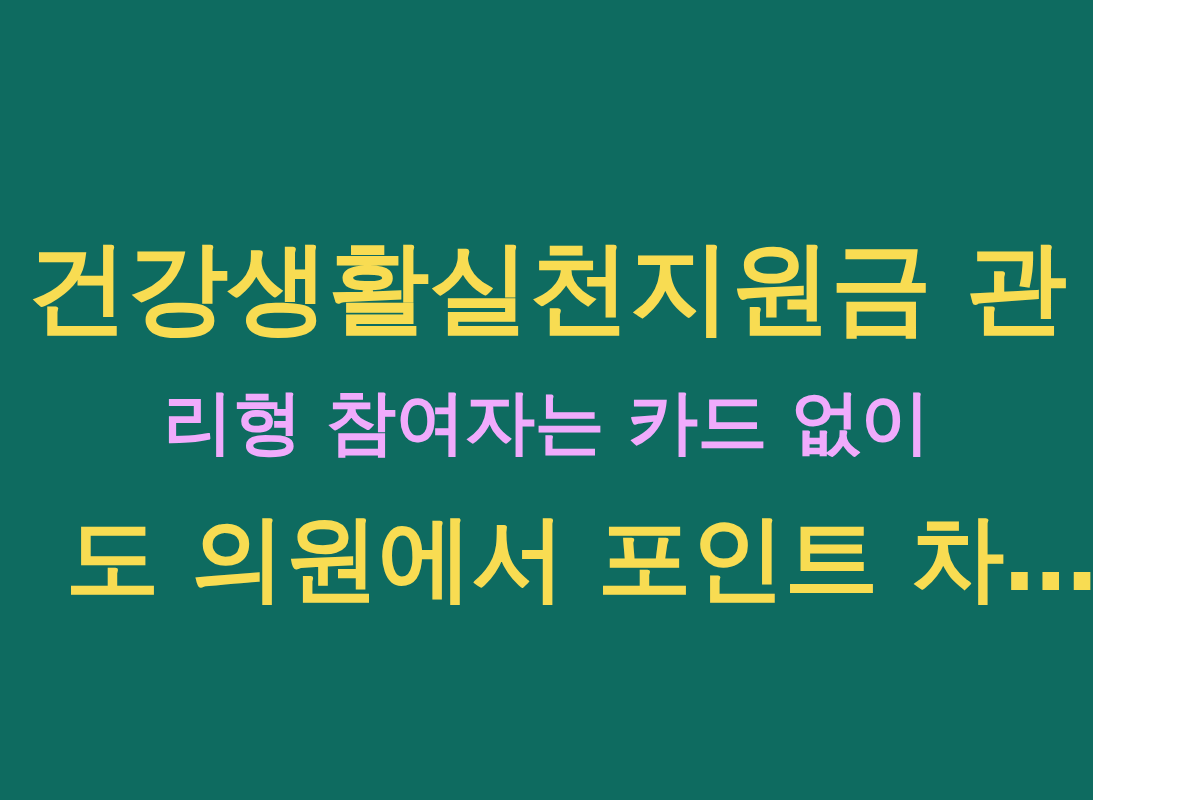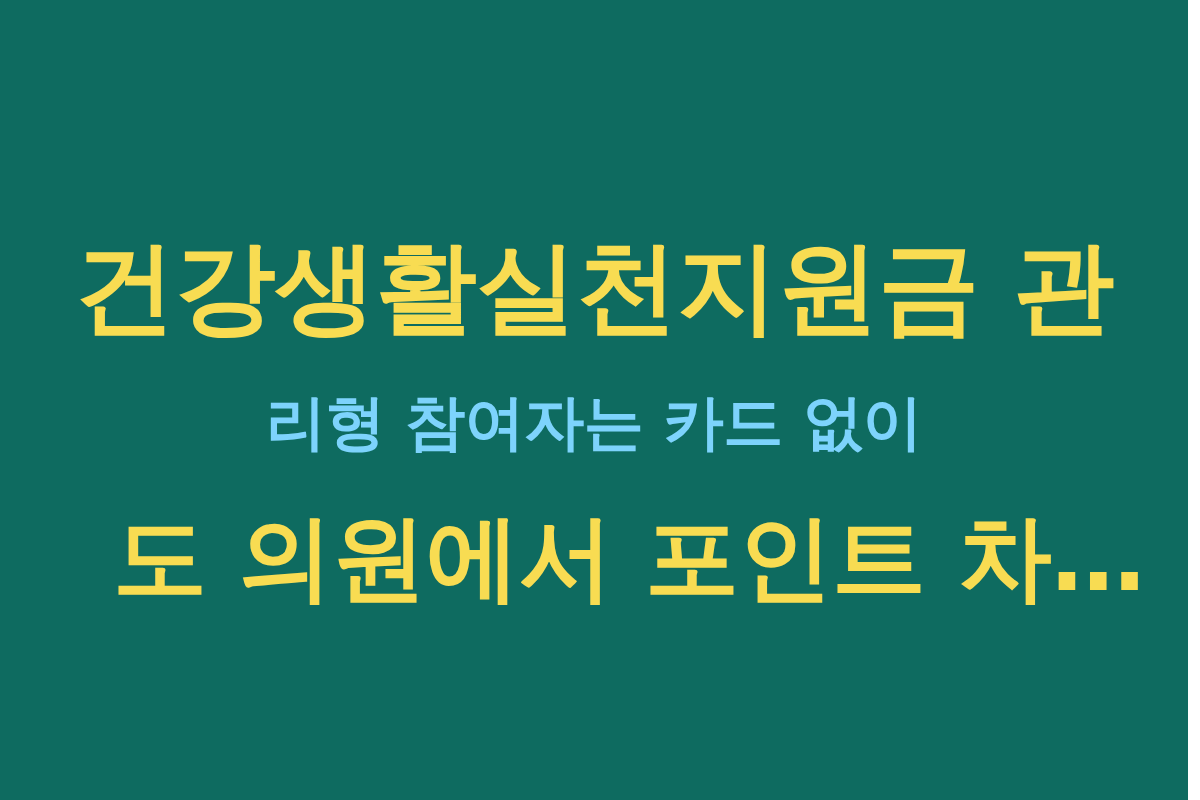--- a/index.html
+++ b/index.html
@@ -12,21 +12,21 @@
     width: 1200px;
     height: 800px;
     overflow: hidden;
     font-family: "DejaVu Sans", "Liberation Sans", sans-serif;
   }
 
   
   .thumb-card {
     position: relative;
     box-sizing: border-box;
-    width: 1188px;
+    width: 1093px;
     height: 800px;
     background: #0E6B60;
     display: flex;
     align-items: center;
     justify-content: center;
     overflow: hidden;
   }
 
   
   .headline-block {
@@ -53,18 +53,18 @@
 </style>
 </head>
 <body>
 
 <div class="thumb-card" style="background: rgb(14, 107, 96); text-align: center;">
 
   <div class="headline-block">
 
     <span class="headline-line" style="color: rgb(248, 220, 82); font-size: 101px;">건강생활실천지원금 관</span>
 
-    <span class="headline-line" style="color: #7dd3fc; font-size: 60px;">리형 참여자는 카드 없이</span>
+    <span class="headline-line" style="color: #f0abfc; font-size: 70px;">리형 참여자는 카드 없이</span>
 
     <span class="headline-line" style="color: rgb(248, 220, 82); font-size: 94px; margin-left: 39px;">도 의원에서 포인트 차…</span>
 
   </div>
 </div>
 
 </body></html>

